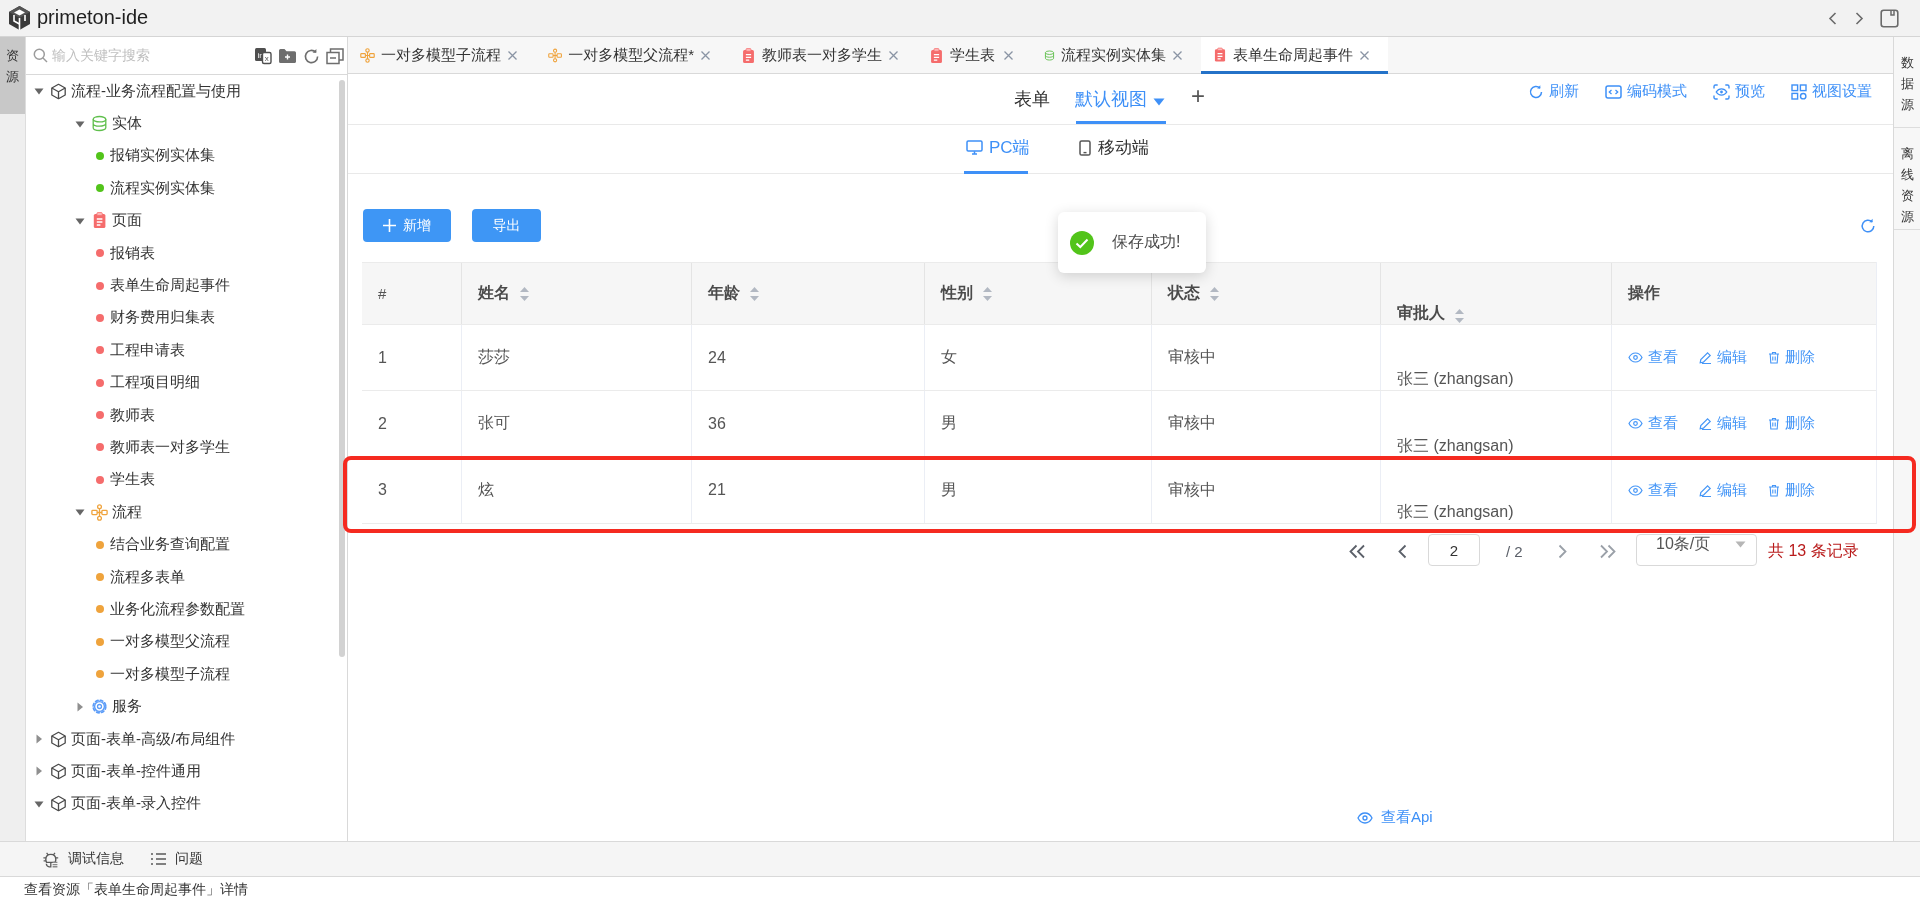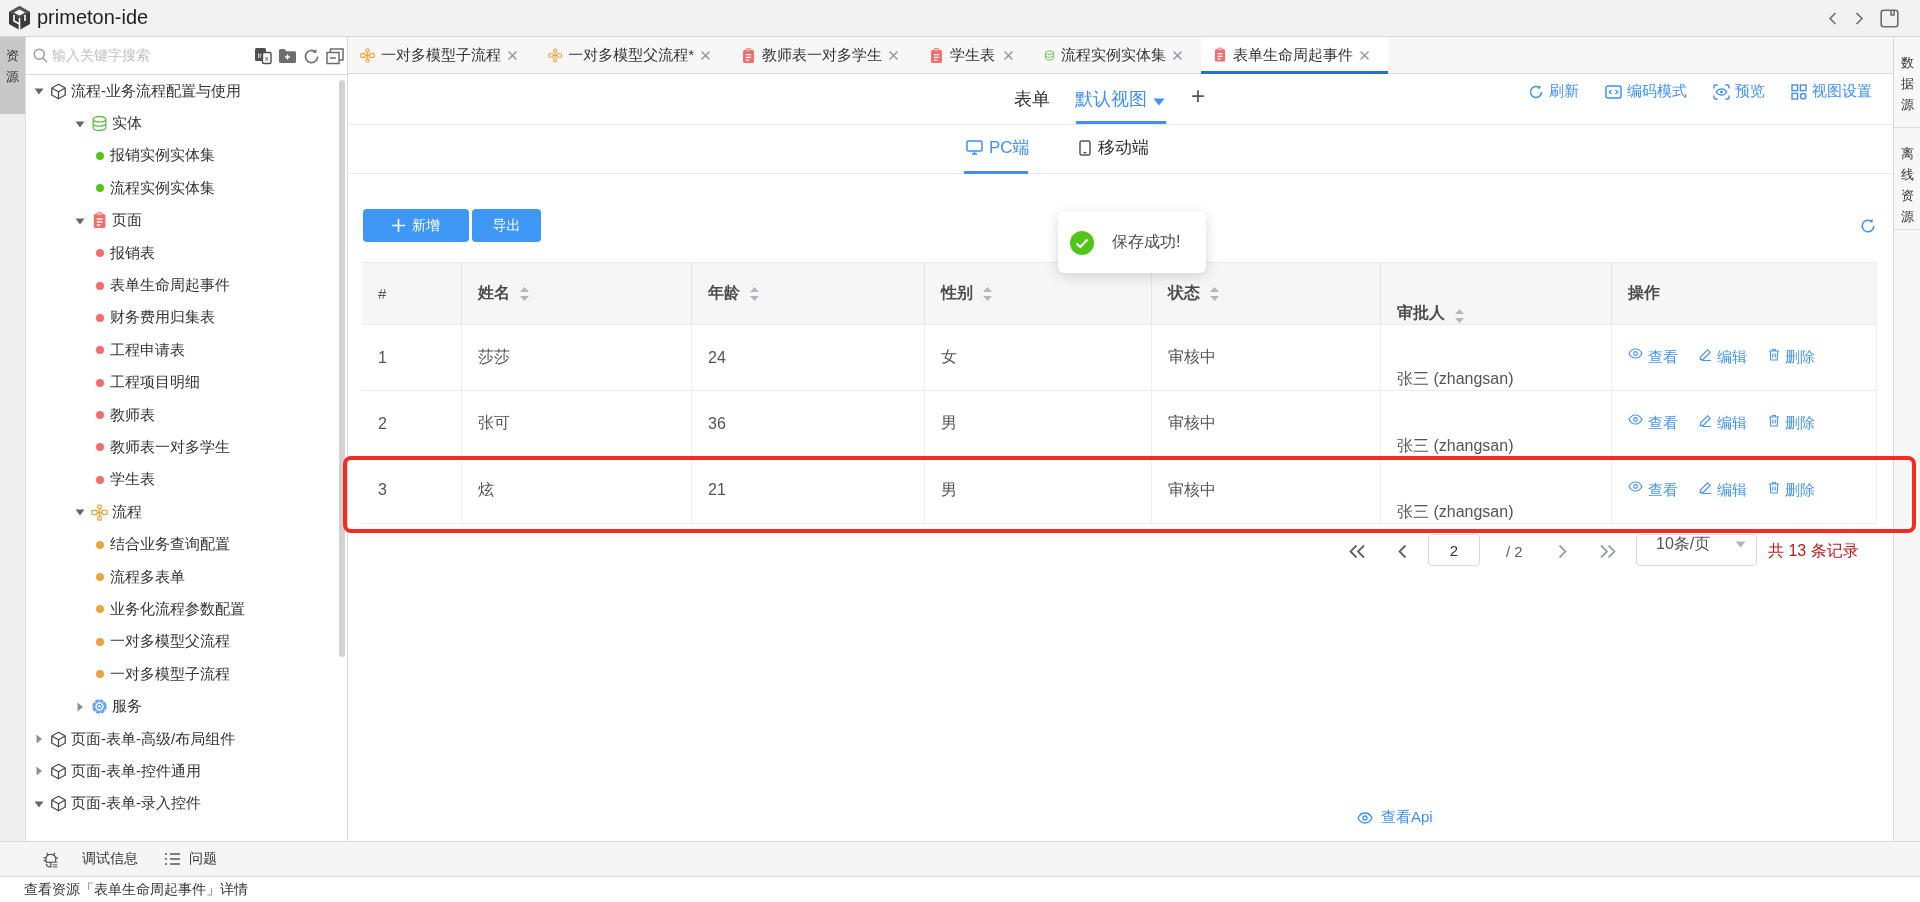--- a/index.html
+++ b/index.html
@@ -51,21 +51,21 @@
   #tbl { left:14px; top:225px; width:1515px; border:0; }
   .hrow { display:flex; height:62px; background:#f6f6f6; border-top:1px solid #ebebeb; }
   .hcell { border-right:1px solid #e4e4e4; display:flex; align-items:center; padding-left:16px;
            font-weight:bold; font-size:16px; color:#4b4b4b; }
   .hcell:last-child { border-right:0; }
   .drow { display:flex; height:66.3px; border-top:1px solid #ebebeb; }
   .dcell { border-right:1px solid #ebeef5; display:flex; align-items:center; padding-left:16px;
            font-size:16px; color:#555; }
   .dcell:last-child { border-right:0; }
   .c0{width:100px;} .c1{width:230px;} .c2{width:233px;} .c3{width:227px;} .c4{width:229px;} .c5{width:231px;align-items:flex-end;} .c6{width:265px; flex:1;}
-  .oplink { display:flex; align-items:flex-start; color:#4596f7; font-size:15px; margin-right:21px; }
+  .oplink { display:flex; align-items:center; color:#4596f7; font-size:15px; margin-right:21px; }
   .oplink svg { margin-right:5px; }
   .sortcarets { display:inline-flex; flex-direction:column; margin-left:9px; }
   
   #toast { left:710px; top:175px; width:148px; height:61px; background:#fff; border-radius:6px;
            box-shadow:0 3px 14px rgba(0,0,0,0.16); display:flex; align-items:center; padding-left:12px; }
   
   #redbox { left:-5px; top:419px; width:1573px; height:77px; border:4px solid #f52a20; border-radius:8px; z-index:9; }
   .pgbox { border:1px solid #d9d9d9; border-radius:4px; height:32px; display:flex; align-items:center; justify-content:center; }
   
   #debugbar { left:0; top:841px; width:1920px; height:35px; background:#f5f5f5; border-top:1px solid #d9d9d9;
@@ -313,21 +313,21 @@
     <div class="abs blue" style="left:618px; top:99px; display:flex; align-items:center; font-size:17px;"><svg width="17" height="15" viewBox="0 0 17 15" style="margin-right:6px;">
           <rect x="1" y="1" width="15" height="10" rx="1.2" fill="none" stroke="#3e90f7" stroke-width="1.5"></rect>
           <path d="M6 14h5M8.5 11.3V14" stroke="#3e90f7" stroke-width="1.5" fill="none"></path>
         </svg>PC端</div>
     <div class="abs" style="left:616px; top:134px; width:64px; height:3px; background:#3e90f7;"></div>
     <div class="abs" style="left:731px; top:99px; display:flex; align-items:center; font-size:17px; color:#333;"><svg width="12" height="16" viewBox="0 0 12 16" style="margin-right:7px;">
           <rect x="1" y="1" width="10" height="14" rx="1.6" fill="none" stroke="#555" stroke-width="1.5"></rect>
           <path d="M4.5 12.6h3" stroke="#555" stroke-width="1.4" fill="none"></path>
         </svg>移动端</div>
 
-    <div class="btn" style="left:15px; top:172px; width:106px; height:33px;"><svg width="13" height="13" style="margin-right:7px;">
+    <div class="btn" style="left:15px; top:172px; width:88px; height:33px;"><svg width="13" height="13" style="margin-right:7px;">
           <path d="M6.5 0v13M0 6.5h13" stroke="#fff" stroke-width="1.6"></path>
         </svg>新增</div>
     <div class="btn" style="left:124px; top:172px; width:69px; height:33px;">导出</div>
     <svg class="abs" style="left:1512px; top:181px;" width="16" height="16" viewBox="0 0 16 16">
         <path d="M13.8 8a5.8 5.8 0 1 1-1.7-4.1" fill="none" stroke="#3e90f7" stroke-width="1.5"></path>
         <path d="M12.6 0.8v3.4H9.2z" fill="#3e90f7"></path>
       </svg>
 
     <div class="abs" id="tbl" style="left:14px; top:225px; width:1515px; border-bottom:1px solid #ebebeb; border-right:1px solid #ebeef5;">
       <div class="hrow">
@@ -474,20 +474,20 @@
         </svg>查看Api</div>
   </div>
 
   <div class="abs" id="debugbar">
     <svg width="19" height="17" viewBox="0 0 19 17" style="margin-left:42px;">
         <path d="M3.8 8.6c0-3.2 2.1-5.2 5-5.2s5 2 5 5.2c0 1.1-.3 2-.8 2.8H4.6a5.6 5.6 0 0 1-.8-2.8z" fill="none" stroke="#5a5a5a" stroke-width="1.4"></path>
         <path d="M6.2 3.9 4.6 1.9M11.4 3.9 13 1.9M3.9 6.8H1.4M3.9 9.8H1.6M13.7 6.8h2.5" stroke="#5a5a5a" stroke-width="1.3" fill="none"></path>
         <path d="M10.6 11.4h4.8M10.6 13.6h4.8M10.6 15.8h4.8" stroke="#8a8a8a" stroke-width="1.4" fill="none"></path>
         <path d="M8.8 11.4v4.4H7.2a3.4 3.4 0 0 1-2.9-3" fill="none" stroke="#5a5a5a" stroke-width="1.3"></path>
       </svg>
-    <span style="margin-left:21px;">调试信息</span>
+    <span style="margin-left:7px;">调试信息</span>
     <svg width="17" height="14" viewBox="0 0 17 14" style="margin-left:26px;">
         <path d="M1 2h2M1 7h2M1 12h2M6 2h10M6 7h10M6 12h10" stroke="#5a5a5a" stroke-width="1.7"></path>
       </svg>
     <span style="margin-left:8px;">问题</span>
   </div>
   <div class="abs" id="statusbar">查看资源「表单生命周起事件」详情</div>
 </div>
 
 </body></html>

